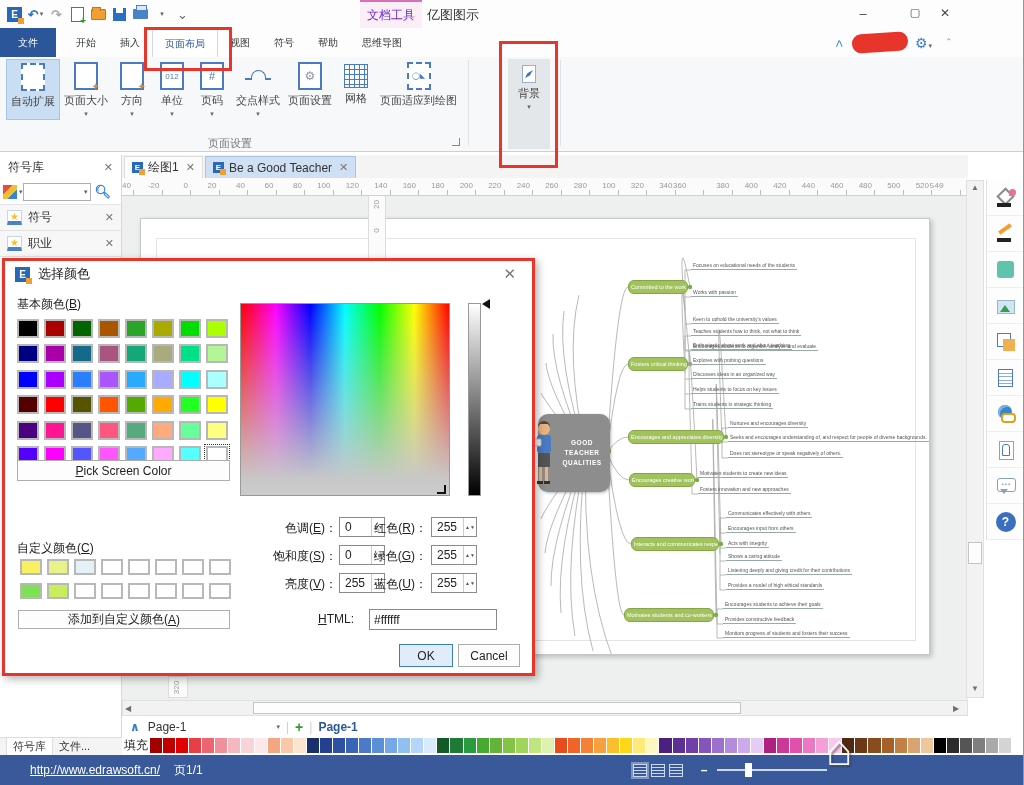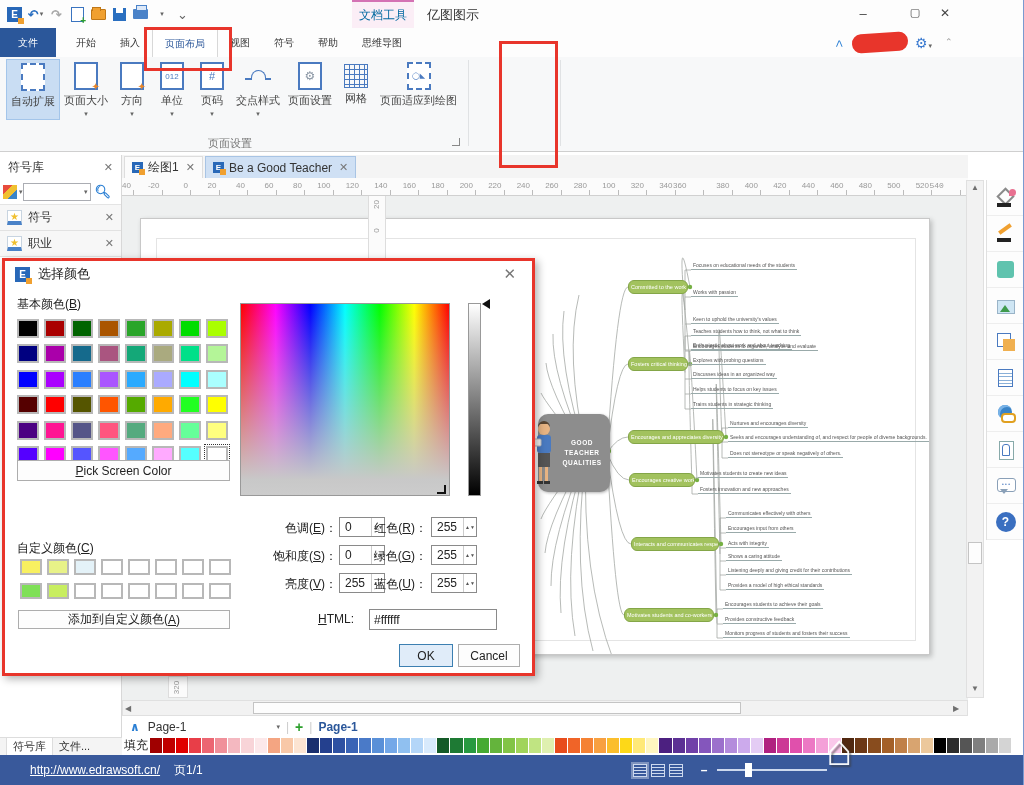--- a/index.html
+++ b/index.html
@@ -160,21 +160,21 @@
       </span>
       <span class="qat-ic">
         <span class="i-print"></span>
       </span>
       <span class="qat-ic">
         <span class="i-report"></span>
         <span class="dd">▾</span>
       </span>
       <span class="qat-ic" style="color: rgb(102, 102, 102);">⌄</span>
     </div>
-  <div class="abs" style="left:352px;top:0;width:62px;height:28px;background:#fbeef6;border-top:2px solid #d472b4;color:#0369a1;font-size:12px;text-align:center;line-height:26px">文档工具</div>
+  <div class="abs" style="left:360px;top:0;width:62px;height:28px;background:#fbeef6;border-top:2px solid #d472b4;color:#6d28d9;font-size:12px;text-align:center;line-height:26px">文档工具</div>
   <div class="abs" style="left:427px;top:6px;font-size:13px;color:#333">亿图图示</div>
   <div class="abs" style="left:853px;top:6px;width:20px;text-align:center;color:#444;font-size:13px">–</div>
   <div class="abs" style="left:905px;top:6px;width:20px;text-align:center;color:#444;font-size:11px">▢</div>
   <div class="abs" style="left:935px;top:6px;width:20px;text-align:center;color:#444;font-size:12px">✕</div>
 </div>
 <div class="abs" style="left:836px;top:36px;color:#2a7fd4;font-size:13px;z-index:10;transform:rotate(90deg)">&lt;</div>
 <div class="abs" id="scribble"></div>
 <div class="abs" style="left:915px;top:35px;color:#3a7ad0;font-size:14px;z-index:10">⚙<span class="dd">▾</span></div>
 <div class="abs" style="left:945px;top:37px;color:#999;font-size:9px;z-index:10">⌃</div>
 
@@ -239,20 +239,27 @@
       </div>
       <div class="rbtn">
         <div class="rpg rpg-dash" style="font-size: 7px;">◯◣</div>
         <div class="rlabel">页面适应到绘图</div>
         <div class="rarrow"></div>
       </div>
     </div>
   <div id="grouplabel">页面设置</div>
   <div id="launcher"></div>
   <div class="vsep" style="left:468px"></div>
+  <div class="bigbtn" style="left:508px;background:#e4e7ea">
+    <div class="bg-ic">
+        <div class="bg-pen"></div>
+      </div>
+    <div class="rlabel">背景</div>
+    <div class="rarrow">▾</div>
+  </div>
   <div class="vsep" style="left:560px"></div>
 </div>
 
 <div class="abs" id="sidebar">
   <div class="sb-title">
     <span>符号库</span>
     <span class="x">✕</span>
   </div>
   <div class="sb-search">
     <span class="lib-ic"></span>

